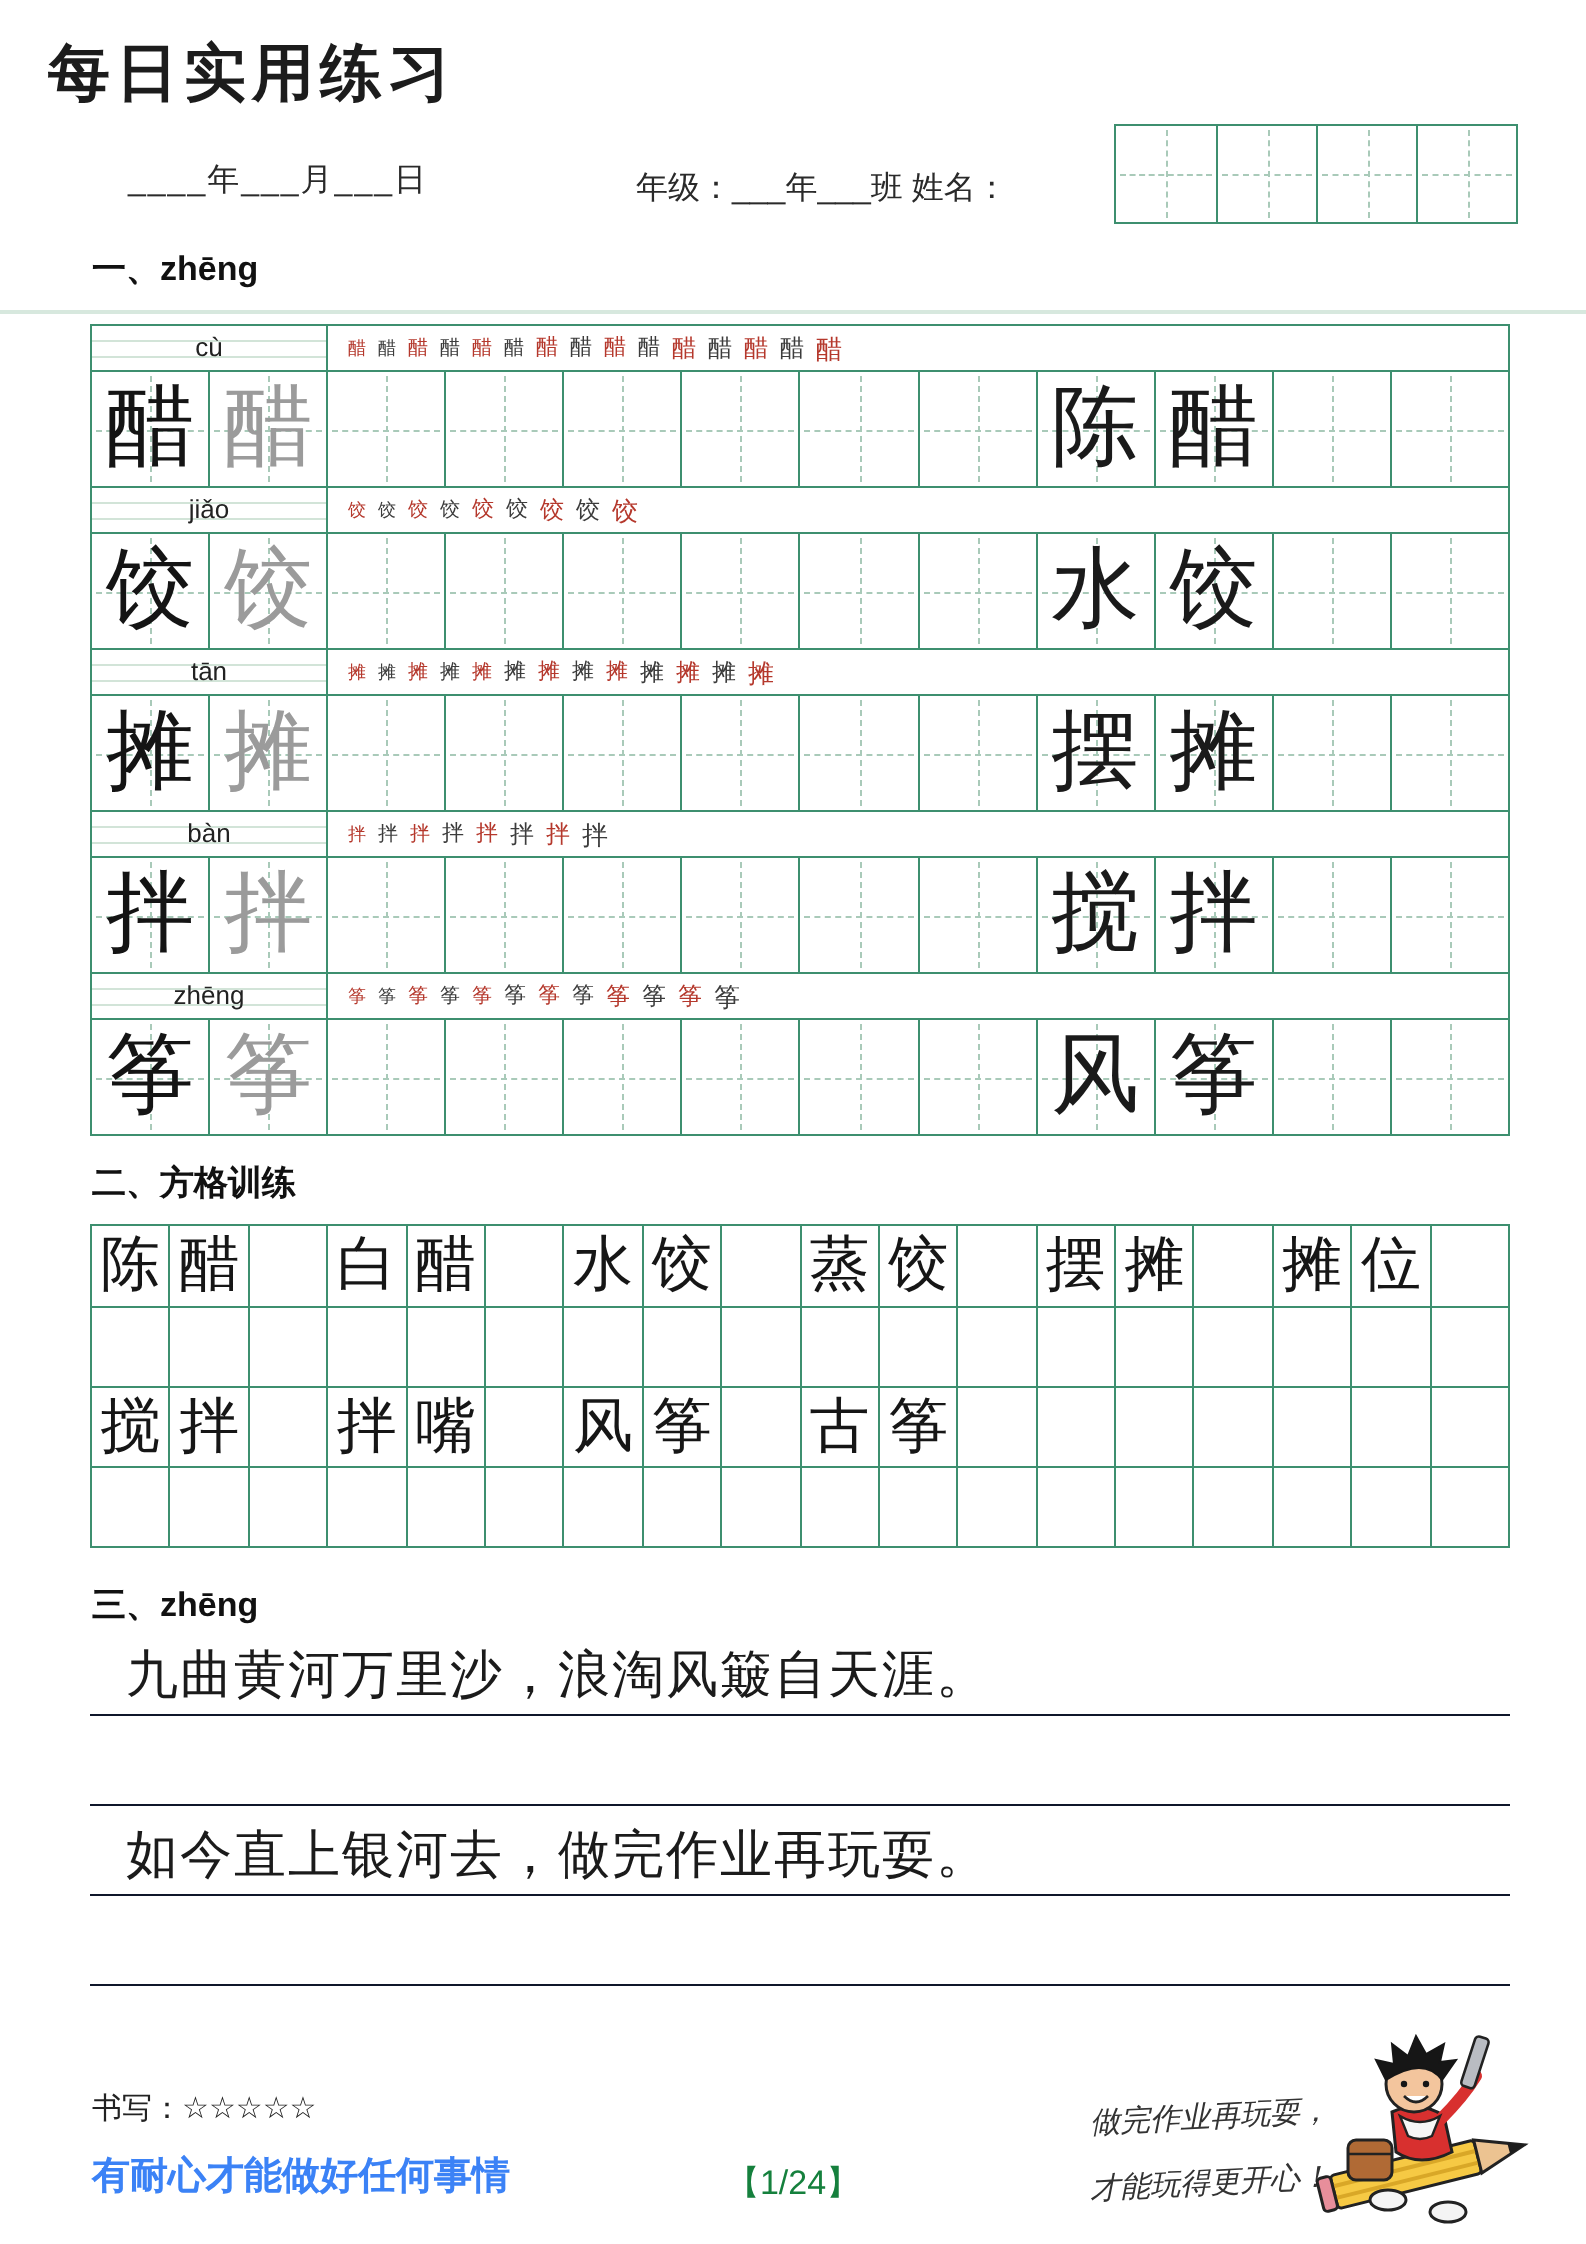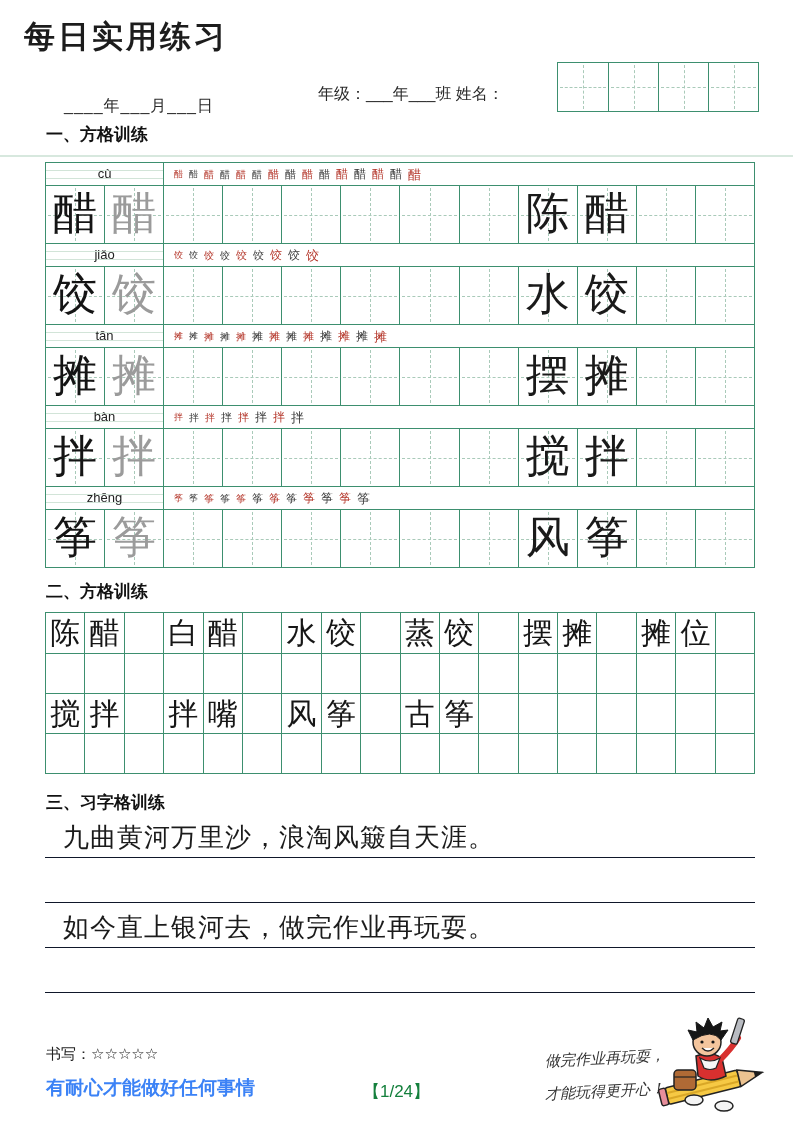--- a/index.html
+++ b/index.html
@@ -5,21 +5,21 @@
   * { margin:0; padding:0; box-sizing:border-box; }
   html,body { background:#ffffff; }
   body {
     width:793px; height:1122px; position:relative; overflow:hidden;
     font-family:"Liberation Sans","DejaVu Sans",sans-serif; color:#1c1c1c;
   }
   .abs { position:absolute; }
 
   
   .title { left:0; right:0; top:16px; font-size:31px; font-weight:700; letter-spacing:3px;margin-left:24px; }
-  .date-line { left:64px; top:96px; font-size:16px; color:#2a2a2a; letter-spacing:1px; }
+  .date-line { left:64px; top:80px; font-size:16px; color:#2a2a2a; letter-spacing:1px; }
   .class-line { left:318px; top:84px; font-size:16px; color:#2a2a2a; }
   .name-grid { left:557px; top:62px; display:flex; border:1px solid #3d8f6f; }
   .ng-cell { width:50px; height:48px; border-left:1px solid #3d8f6f; position:relative; background:#fff; }
   .ng-cell:first-child { border-left:none; }
   .ng-cell::before { content:""; position:absolute; left:50%; top:2px; bottom:2px; border-left:1px dashed #a9cab9; }
   .ng-cell::after  { content:""; position:absolute; top:50%; left:2px; right:2px; border-top:1px dashed #a9cab9; }
 
   
   .sec-head { left:46px; font-size:17px; font-weight:700; color:#111; }
   .light-rule { left:0; right:0; top:155px; border-top:2px solid #d7e8de; }
@@ -73,21 +73,21 @@
 <div class="abs title">每日实用练习</div>
 <div class="abs date-line">____年___月___日</div>
 <div class="abs class-line">年级：___年___班 姓名：</div>
 <div class="abs name-grid" id="name-grid">
     <div class="ng-cell"></div>
     <div class="ng-cell"></div>
     <div class="ng-cell"></div>
     <div class="ng-cell"></div>
   </div>
 
-<div class="abs sec-head" style="top:123px">一、方格训练</div>
+<div class="abs sec-head" style="top:123px">一、zhēng</div>
 <div class="abs light-rule"></div>
 <div class="abs practice-block" id="practice-block">
     <div class="pgroup">
       <div class="pstrip">
         <div class="pybox"><div class="rule" style="top: 33%;"></div><div class="rule" style="top: 66%;"></div><span class="py">cù</span></div>
         <div class="strokes">
           <span class="sk r" style="font-size: 9px;">醋</span>
           <span class="sk k" style="font-size: 9px;">醋</span>
           <span class="sk r" style="font-size: 10px;">醋</span>
           <span class="sk k" style="font-size: 10px;">醋</span>
@@ -324,21 +324,21 @@
       <div class="sq-cell"></div>
       <div class="sq-cell"></div>
       <div class="sq-cell"></div>
       <div class="sq-cell"></div>
       <div class="sq-cell"></div>
       <div class="sq-cell"></div>
       <div class="sq-cell"></div>
     </div>
   </div>
 
-<div class="abs sec-head" style="top:791px">三、习字格训练</div>
+<div class="abs sec-head" style="top:791px">三、zhēng</div>
 <div id="composition-lines">
     <div class="abs comp-line" style="top: 820px;">九曲黄河万里沙，浪淘风簸自天涯。</div>
     <div class="abs comp-line" style="top: 865px;"></div>
     <div class="abs comp-line" style="top: 910px;">如今直上银河去，做完作业再玩耍。</div>
     <div class="abs comp-line" style="top: 955px;"></div>
   </div>
 
 <div class="abs stars-line">书写：☆☆☆☆☆</div>
 <div class="abs motto">有耐心才能做好任何事情</div>
 <div class="abs page-num">【1/24】</div>

